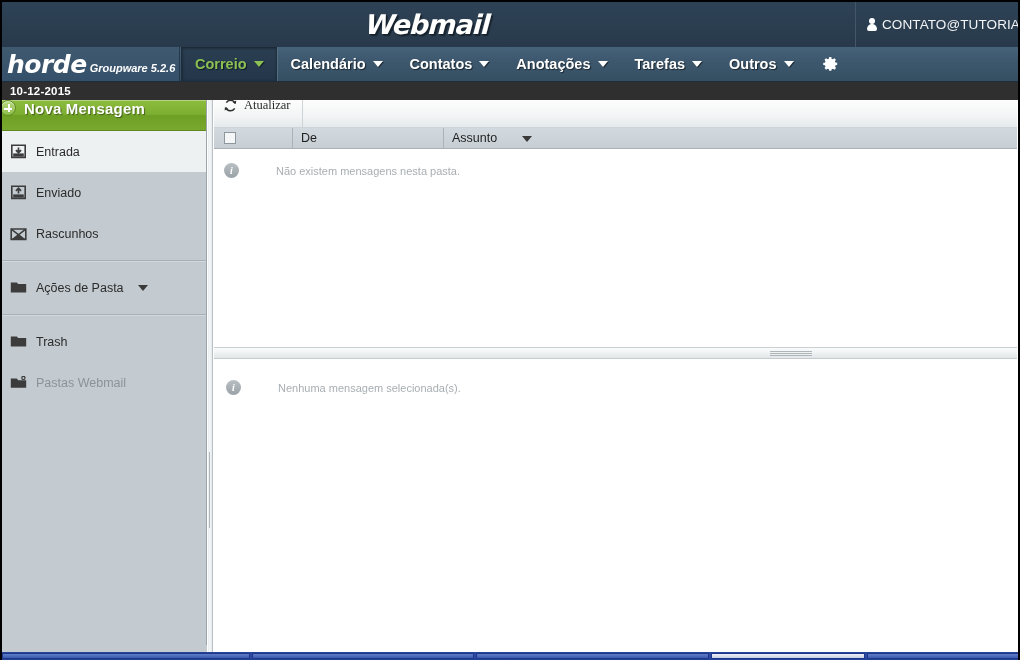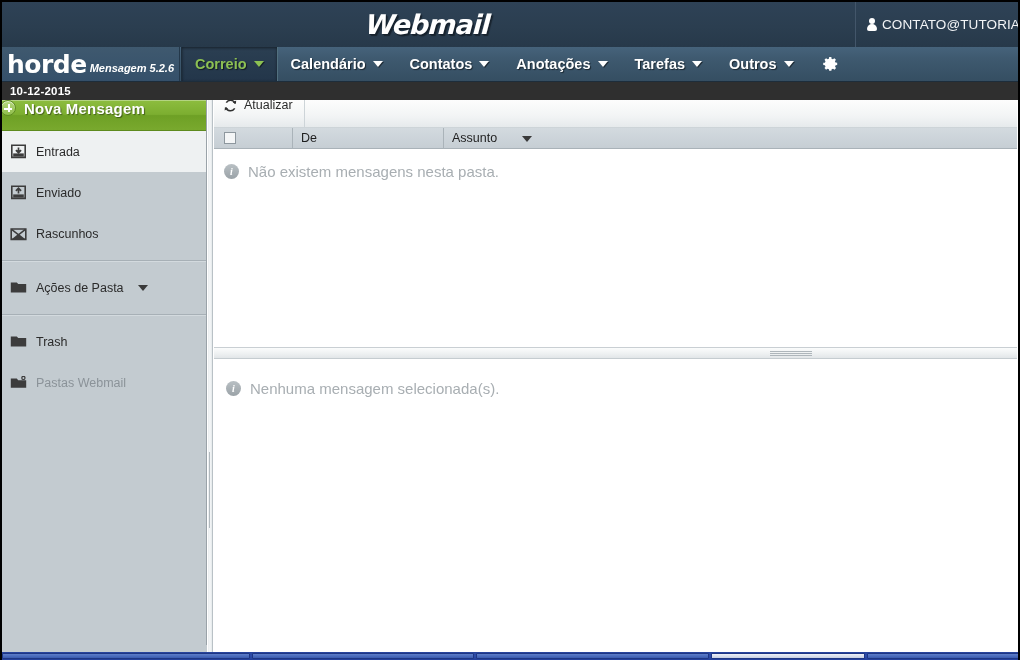--- a/index.html
+++ b/index.html
@@ -56,20 +56,21 @@
   .horde-logo {
     position:absolute; left:0; top:0; width:180px; height:34px;
     display:flex; align-items:flex-end; gap:3px; padding:0 0 4px 7px;
     background:linear-gradient(to bottom,#3f596f 0%,#35506a 100%);
     border-right:1px solid #24384a;
   }
   .horde-logo .h1t {
     font-family:"DejaVu Sans", sans-serif;
     font-size:25px; font-weight:bold; color:#fff; line-height:24px;
     letter-spacing:-0.5px;
+    font-style:italic;
   }
   .horde-logo .h2t {
     font-size:11px; font-style:italic; font-weight:bold; color:#fff;
     line-height:14px; padding-bottom:2px;
   }
   .navitems { position:absolute; left:181px; top:0; height:34px; display:flex; }
   .navitem {
     height:34px; display:flex; align-items:center; gap:7px;
     padding:0 13px; color:#ffffff; font-size:14.5px; font-weight:bold;
     text-shadow:1px 1px 1px rgba(0,0,0,.55); cursor:default;
@@ -158,20 +159,21 @@
   }
   .toolbar {
     height:28px; width:100%;
     background:linear-gradient(to bottom,#fdfdfd 0%,#f2f4f5 60%,#e6eaec 100%);
     border-bottom:1px solid #cdd4d8; display:flex; align-items:stretch;
   }
   .tb-btn {
     display:flex; align-items:center; gap:6px; padding:0 11px 17px 9px;
     border-right:1px solid #cdd4d8; font-size:12.5px; color:#2b2b2b;
     cursor:default;
+    font-family:Liberation Serif, serif;
   }
   .refresh-ico { width:15px; height:15px; display:block; }
 
   .colhead {
     height:21px; width:100%;
     background:linear-gradient(to bottom,#d3dadf 0%,#c6ced4 100%);
     border-bottom:1px solid #a9b2b8; position:relative;
   }
   .colhead .cb {
     position:absolute; left:10px; top:4px; width:12px; height:12px;
@@ -196,21 +198,21 @@
   .emptyrow {
     display:flex; align-items:center; gap:9px; padding:14px 0 0 10px;
   }
   .infoico {
     flex:none; width:15px; height:15px; border-radius:50%;
     background:linear-gradient(to bottom,#b9c0c4,#9aa2a7);
     color:#fff; font-size:10px; font-weight:bold; font-style:italic;
     display:flex; align-items:center; justify-content:center;
     font-family:"Liberation Serif", serif;
   }
-  .emptytxt { font-size:15px; color:#a8aeb2; }
+  .emptytxt { font-size:11px; color:#a8aeb2;margin-left:28px; }
 
   .hsplit {
     height:11px; width:100%; position:relative;
     background:linear-gradient(to bottom,#fbfcfc 0%,#eef1f2 55%,#e2e6e8 100%);
     border-bottom:1px solid #c5ccd0;
   }
   .hsplit .grip { position:absolute; left:556px; top:3px; width:42px; height:5px; }
   .hsplit .grip i { display:block; height:1px; background:#aeb6bb; margin-bottom:1px; }
 
   .preview { height:285px; background:#ffffff; position:relative; }
@@ -255,21 +257,21 @@
     </div>
     <div class="brand-user">
       <span class="u-ico"></span>
       <span class="u-txt">CONTATO@TUTORIAL.TA</span>
     </div>
   </div>
 
   <div class="navbar">
     <div class="horde-logo">
       <span class="h1t">horde</span>
-      <span class="h2t">Mensagem 5.2.6</span>
+      <span class="h2t">Groupware 5.2.6</span>
     </div>
 
     <div class="navitems">
       <div class="navitem active">
         <span>Correio</span>
         <span class="caret"></span>
       </div>
       <div class="navitem">
         <span>Calendário</span>
         <span class="caret"></span>

